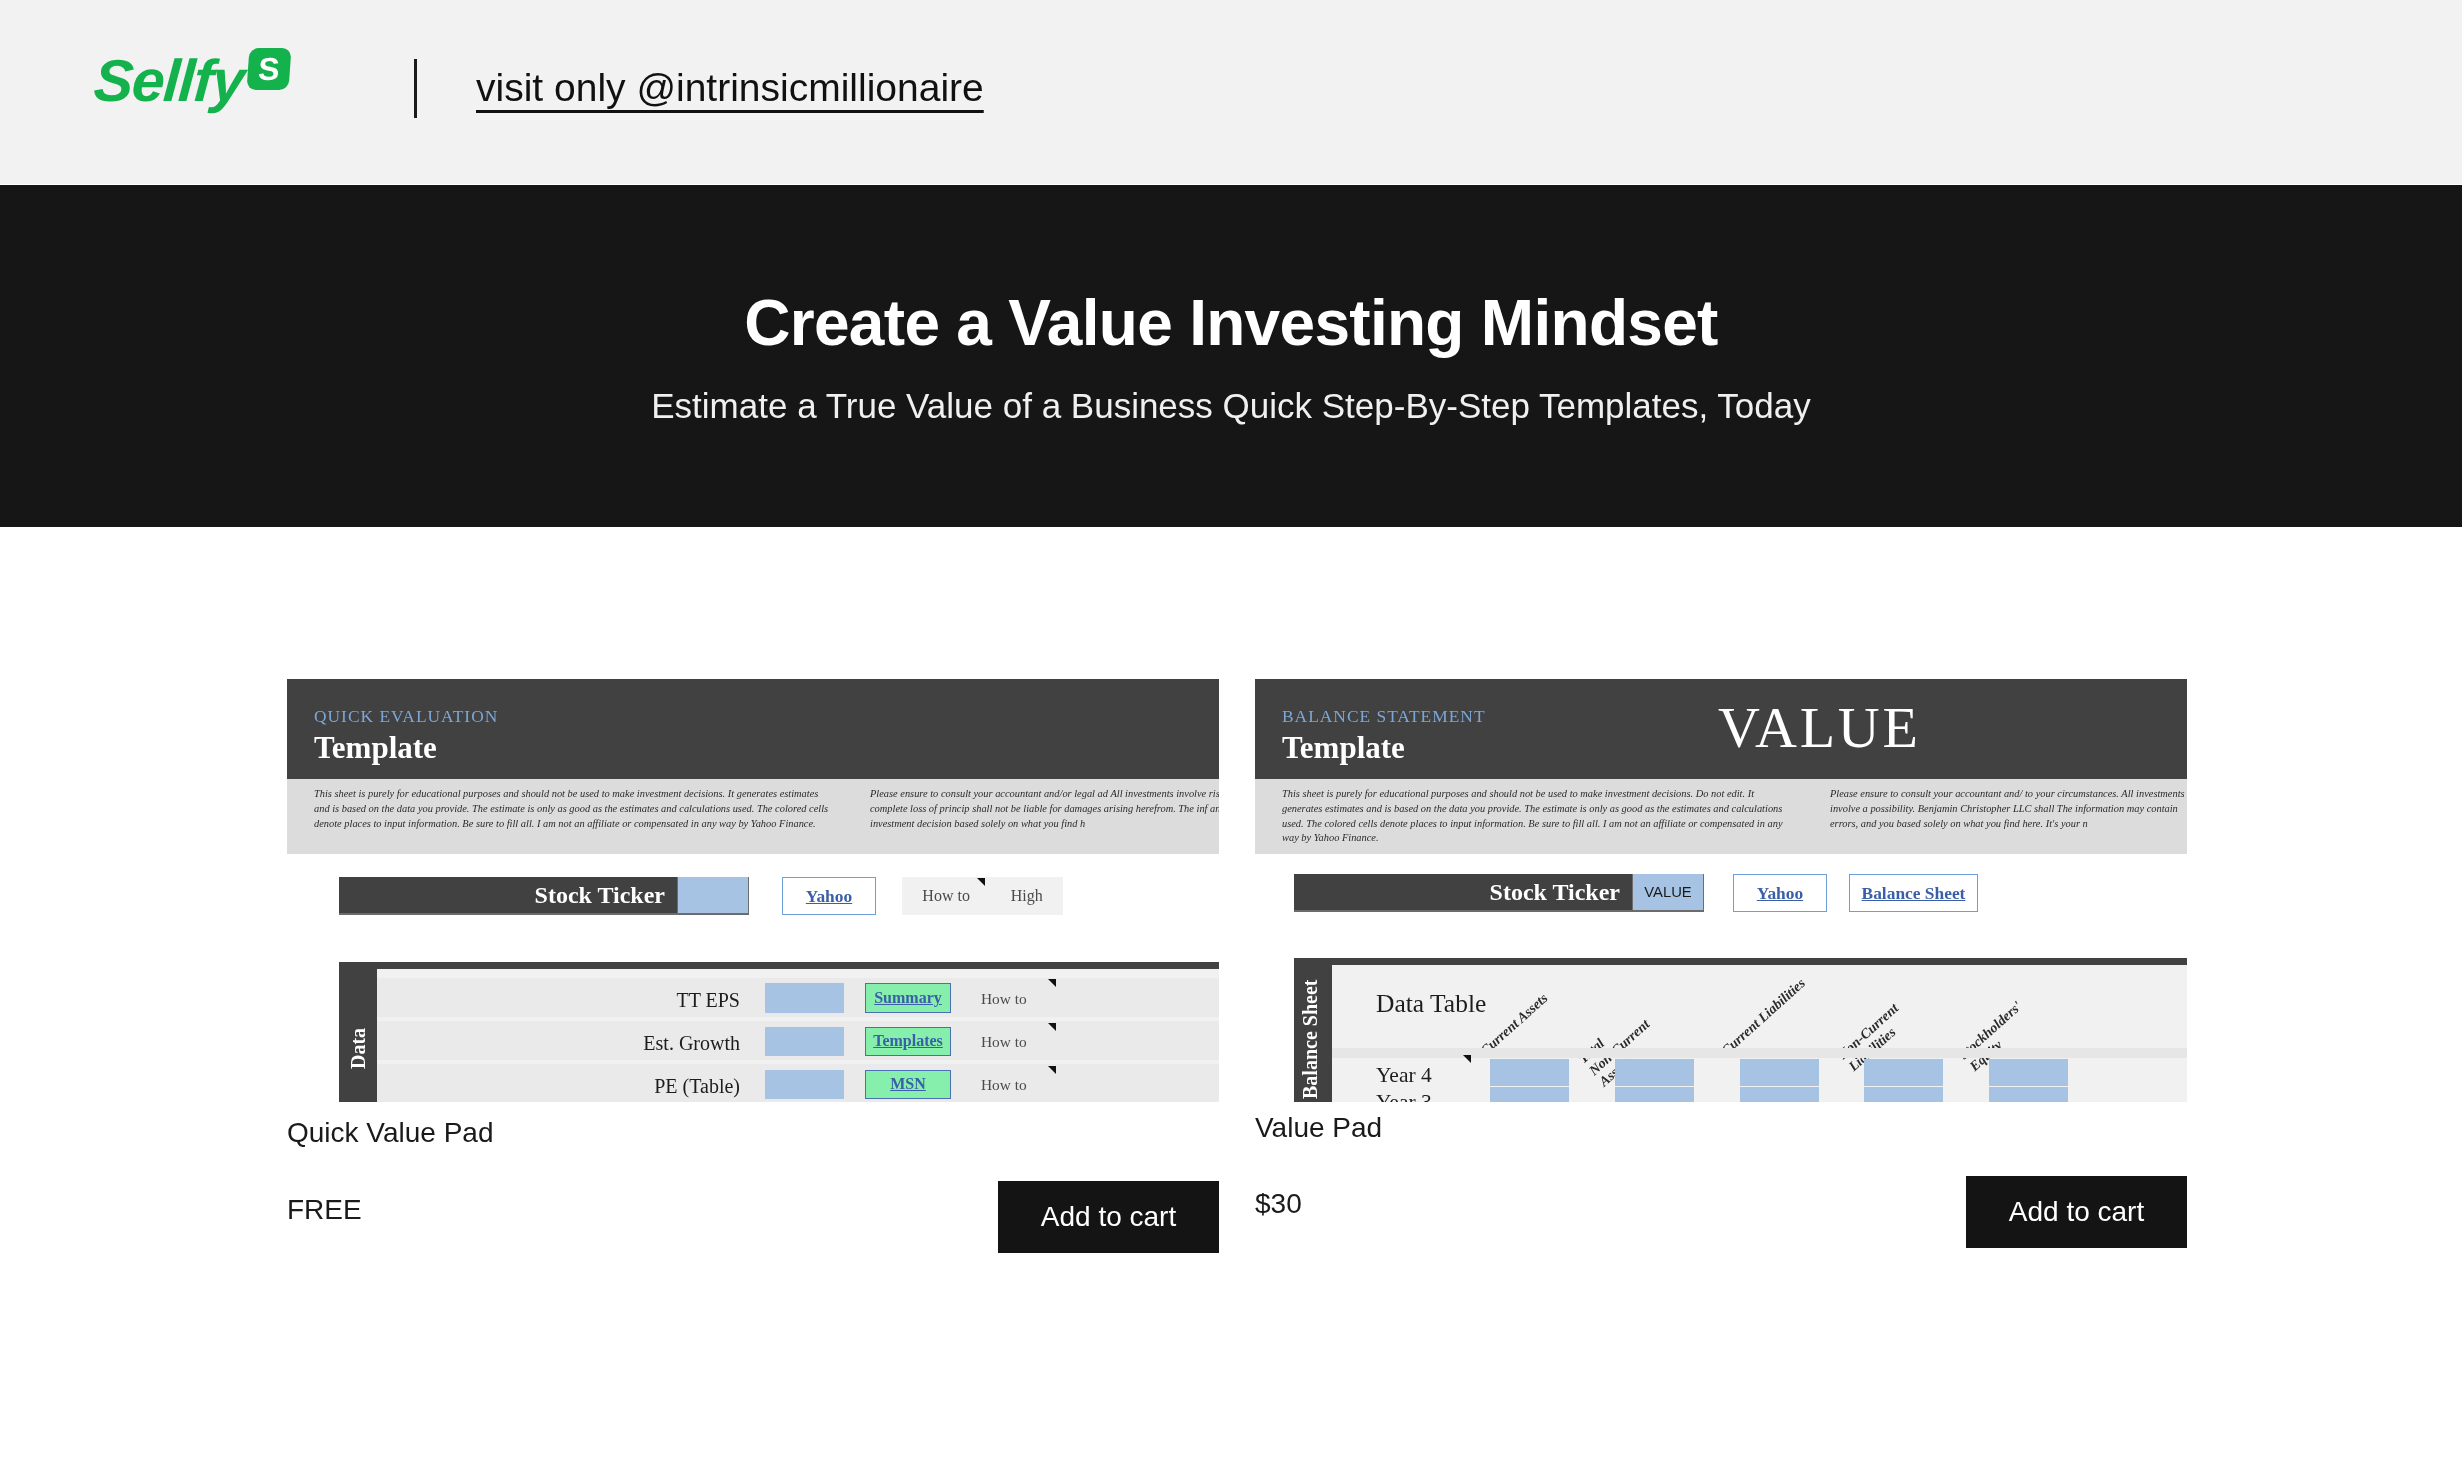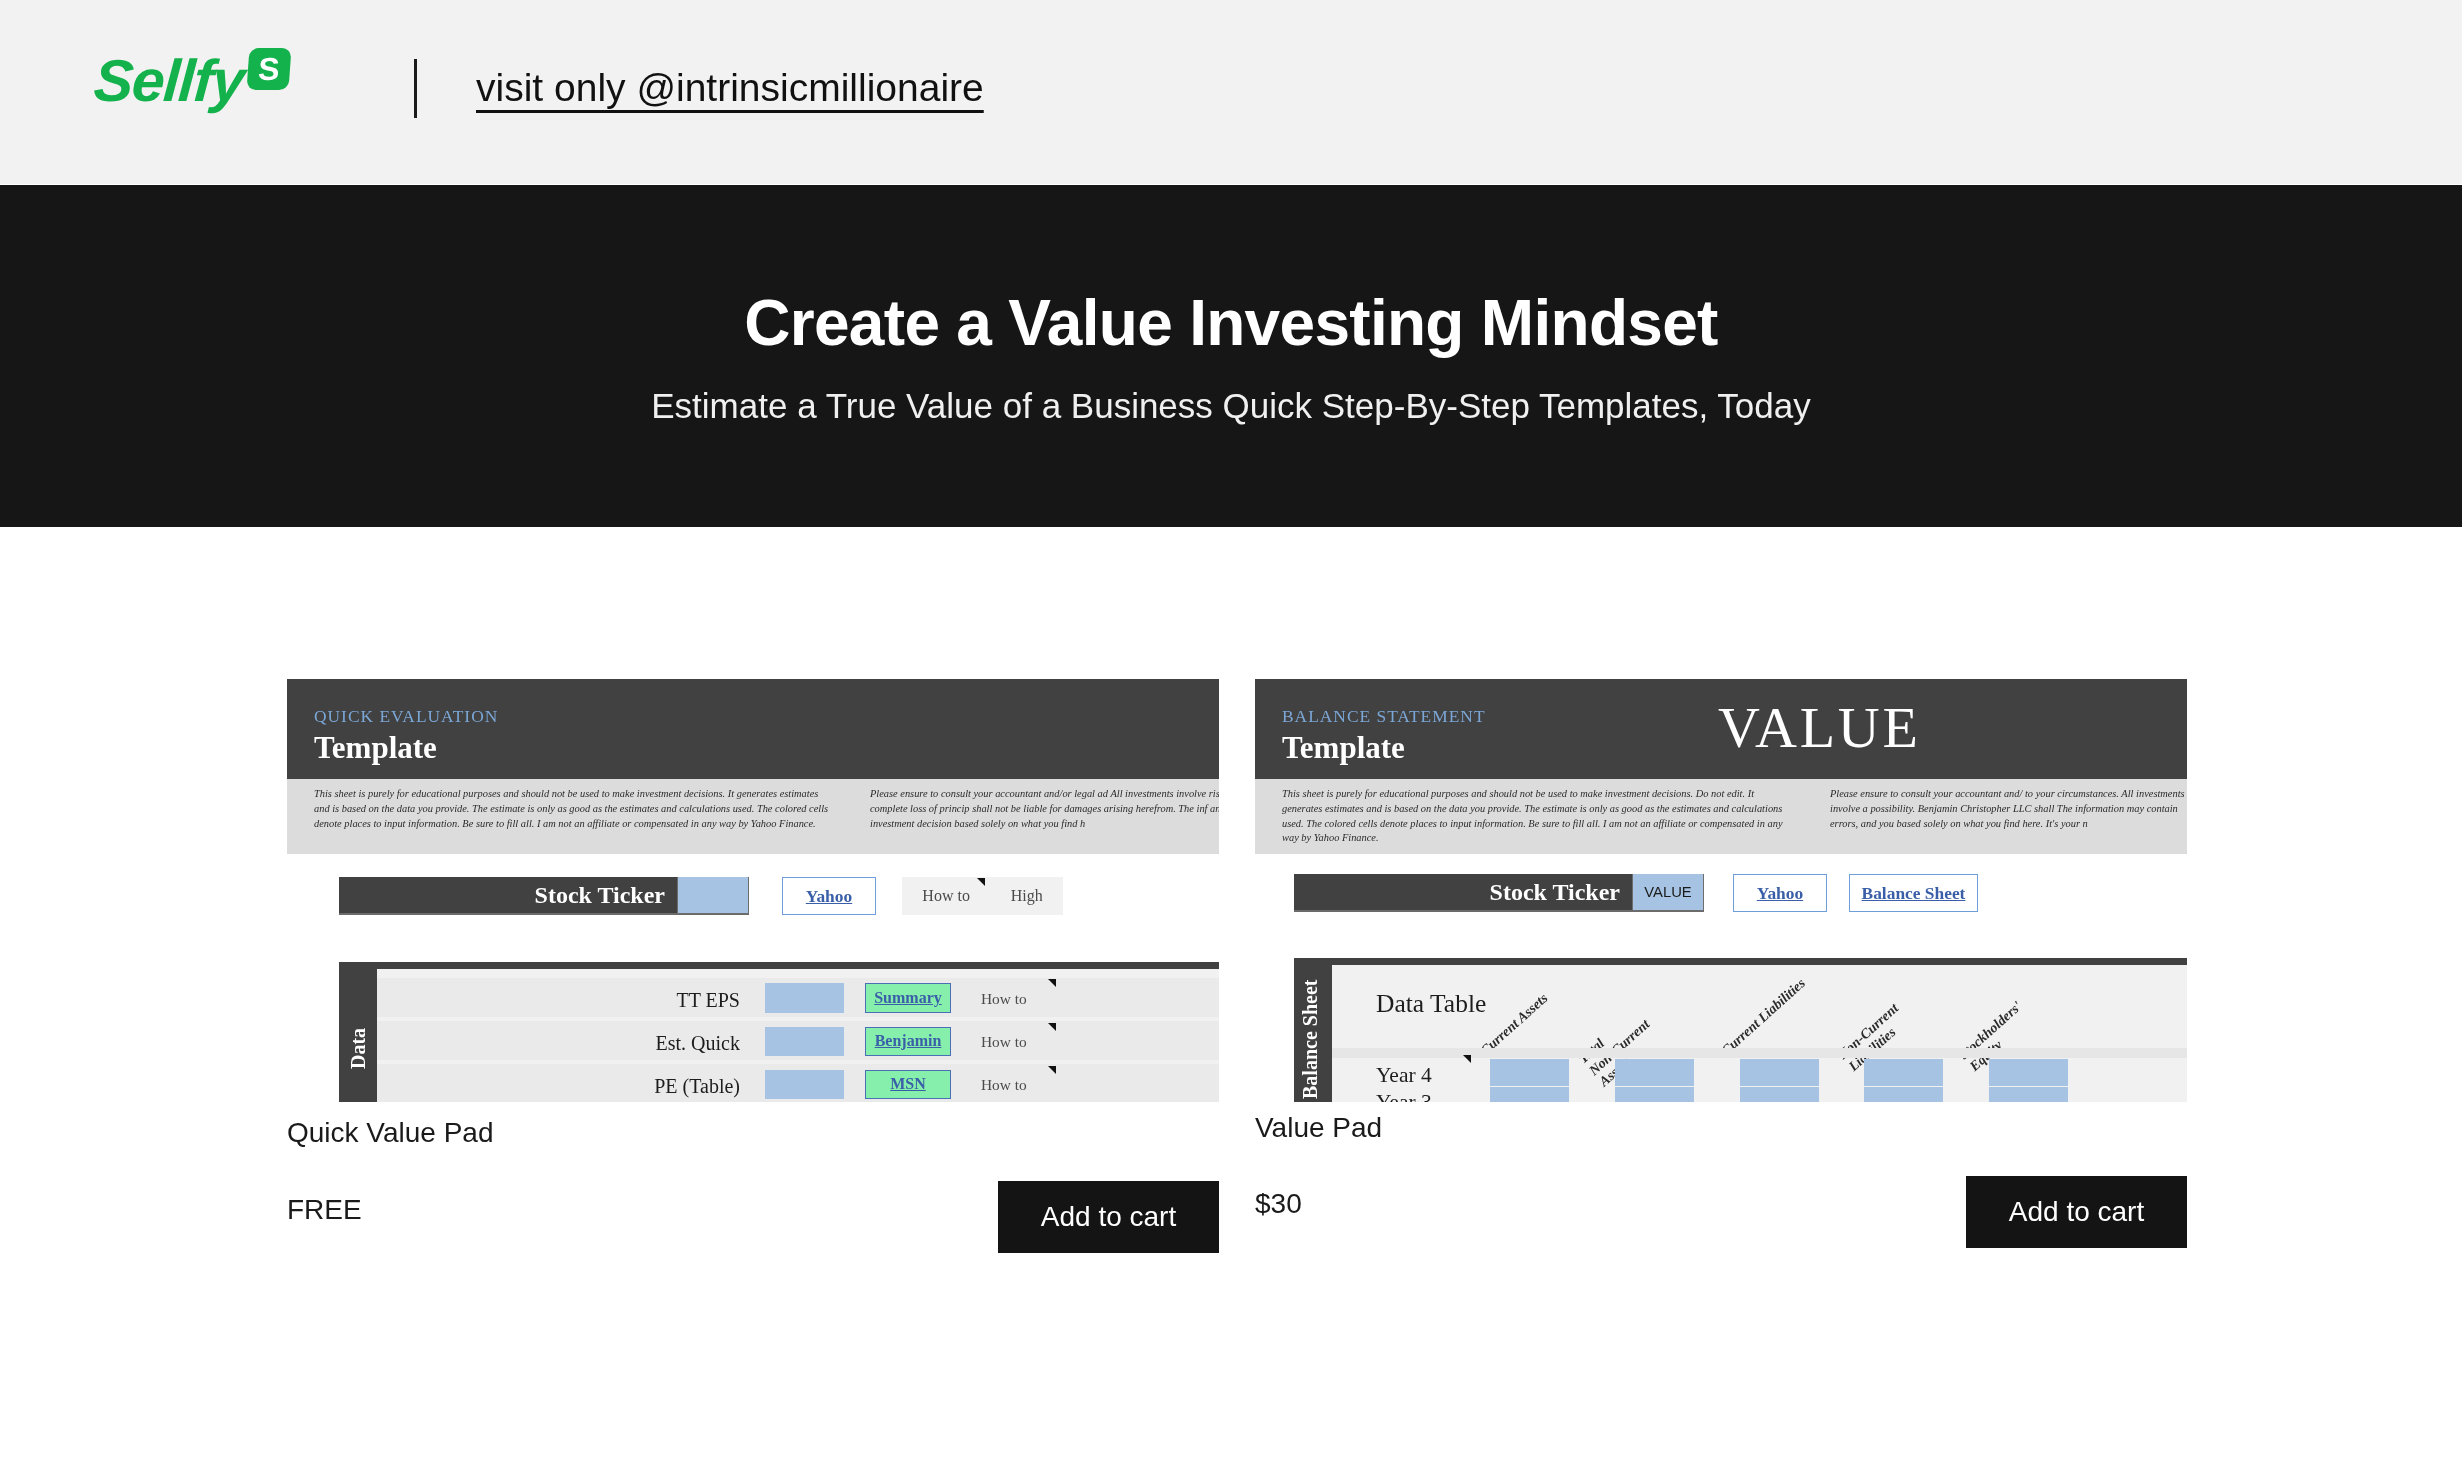--- a/index.html
+++ b/index.html
@@ -276,24 +276,24 @@
             <div class="dcell" style="left:388px; top:14.8px; width:79px; height:29.5px;"></div>
             <div class="dbtn" style="left:488px; top:14.8px; width:86px; height:29.5px;">
               <span>Summary</span>
             </div>
             <div class="dhow" style="left:604px; top:21.5px;">How to</div>
             <div class="cmark" style="left:671px; top:10.7px;"></div>
           </div>
 
           <div>
             <div class="drow alt" style="top:52px; height:39px;"></div>
-            <div class="dlabel" style="left:148px; top:63px; width:215px;">Est. Quick</div>
+            <div class="dlabel" style="left:148px; top:63px; width:215px;">Est. Growth</div>
             <div class="dcell" style="left:388px; top:58px; width:79px; height:29.5px;"></div>
             <div class="dbtn" style="left:488px; top:58px; width:86px; height:29.5px;">
-              <span>Benjamin</span>
+              <span>Templates</span>
             </div>
             <div class="dhow" style="left:604px; top:64px;">How to</div>
             <div class="cmark" style="left:671px; top:54px;"></div>
           </div>
 
           <div>
             <div class="drow alt" style="top:95px; height:39px;"></div>
             <div class="dlabel" style="left:148px; top:106px; width:215px;">PE (Table)</div>
             <div class="dcell" style="left:388px; top:101px; width:79px; height:29.5px;"></div>
             <div class="dbtn" style="left:488px; top:101px; width:86px; height:29.5px;">

